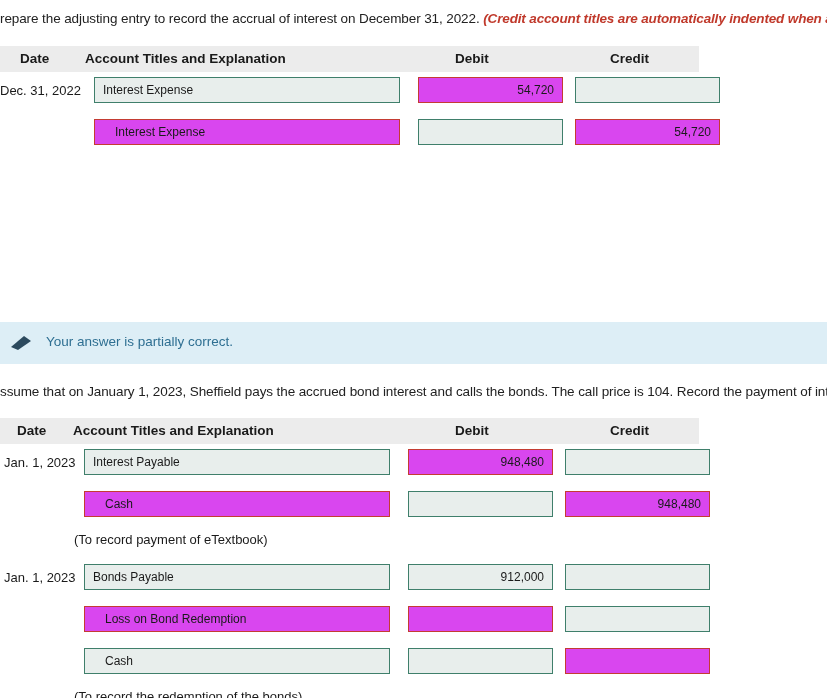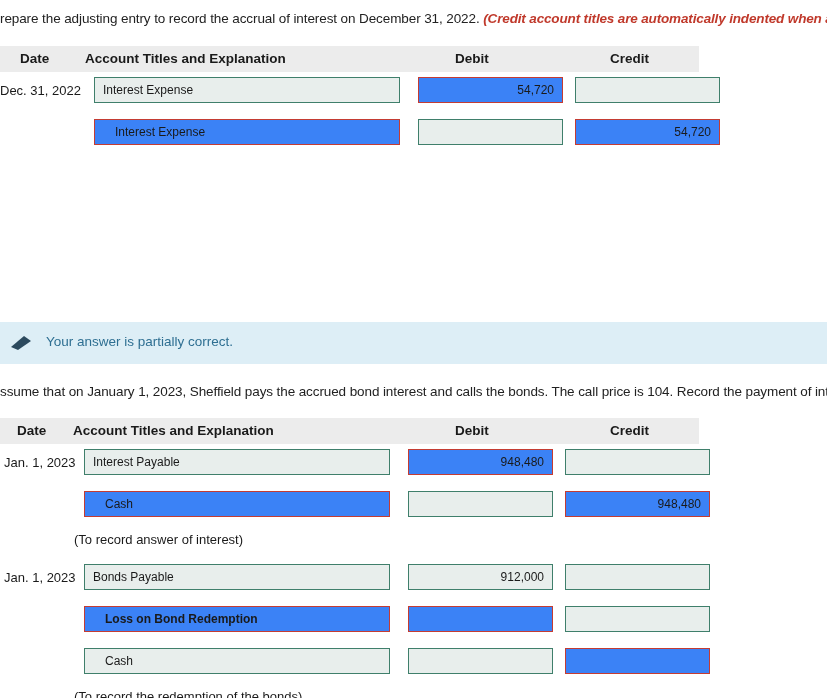--- a/index.html
+++ b/index.html
@@ -84,21 +84,21 @@
     white-space: nowrap;
   }
 
   
   .fld {
     position: absolute;
     top: 5px;
     height: 26px;
     box-sizing: border-box;
     border: 1px solid #c43c33;
-    background: #3b82f6;
+    background: #d946ef;
     font-family: "Liberation Sans", sans-serif;
     font-size: 12px;
     color: #1a1a1a;
     padding: 0 8px;
     outline: none;
   }
   .fld.green {
     border: 1px solid #3f7f6b;
     background: #e8eeec;
   }
@@ -207,32 +207,32 @@
       <input class="fld num green" style="left: 565px; width: 145px;" value="">
     </div>
 
     <div class="jrow" style="height:42px;">
       <input class="fld acct" style="left: 84px; width: 306px; padding-left: 20px;" value="Cash">
       <input class="fld num green" style="left: 408px; width: 145px;" value="">
       <input class="fld num" style="left: 565px; width: 145px;" value="948,480">
     </div>
 
     <div class="jrow" style="height:31px;">
-      <div class="memo" style="left:74px; top:4px;">(To record answer of interest)</div>
+      <div class="memo" style="left:74px; top:4px;">(To record payment of eTextbook)</div>
     </div>
 
     <div class="jrow" style="height:42px;">
       <div class="datecell" style="left:4px;">Jan. 1, 2023</div>
       <input class="fld acct green" style="left: 84px; width: 306px;" value="Bonds Payable">
       <input class="fld num green" style="left: 408px; width: 145px;" value="912,000">
       <input class="fld num green" style="left: 565px; width: 145px;" value="">
     </div>
 
     <div class="jrow" style="height:42px;">
-      <input class="fld acct" style="left: 84px; width: 306px; padding-left: 20px; font-weight: bold;" value="Loss on Bond Redemption">
+      <input class="fld acct" style="left: 84px; width: 306px; padding-left: 20px;" value="Loss on Bond Redemption">
       <input class="fld num" style="left: 408px; width: 145px;" value="">
       <input class="fld num green" style="left: 565px; width: 145px;" value="">
     </div>
 
     <div class="jrow" style="height:42px;">
       <input class="fld acct green" style="left: 84px; width: 306px; padding-left: 20px;" value="Cash">
       <input class="fld num green" style="left: 408px; width: 145px;" value="">
       <input class="fld num" style="left: 565px; width: 145px;" value="">
     </div>
 

